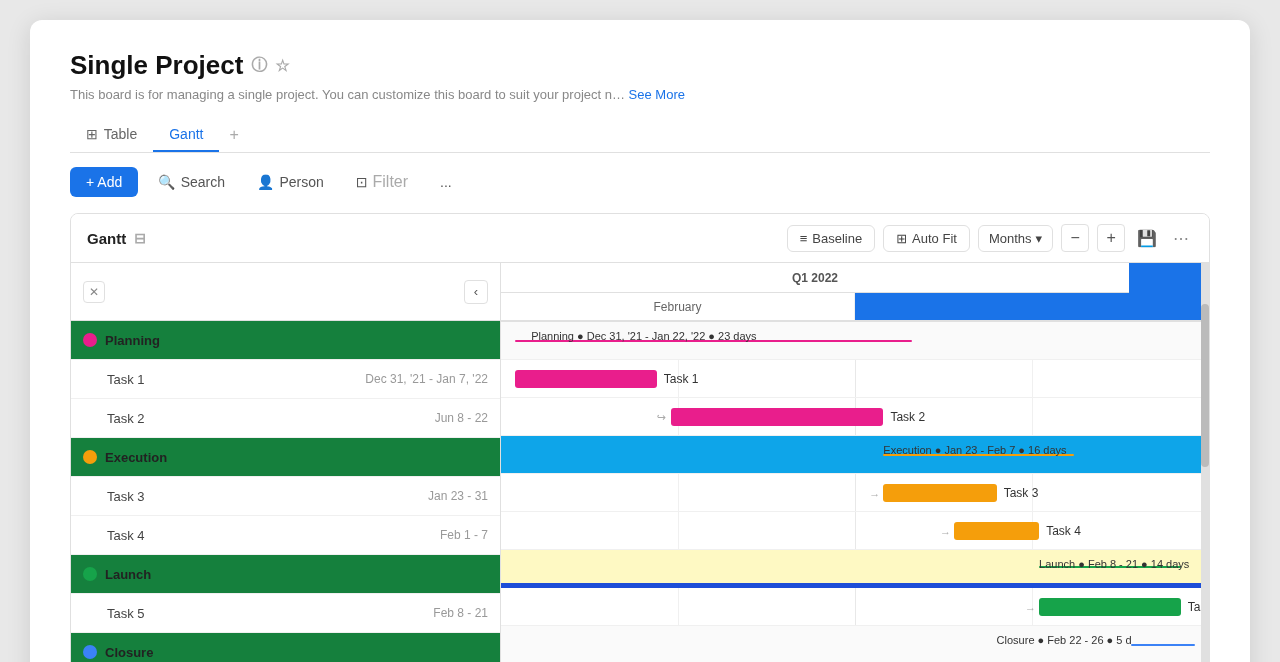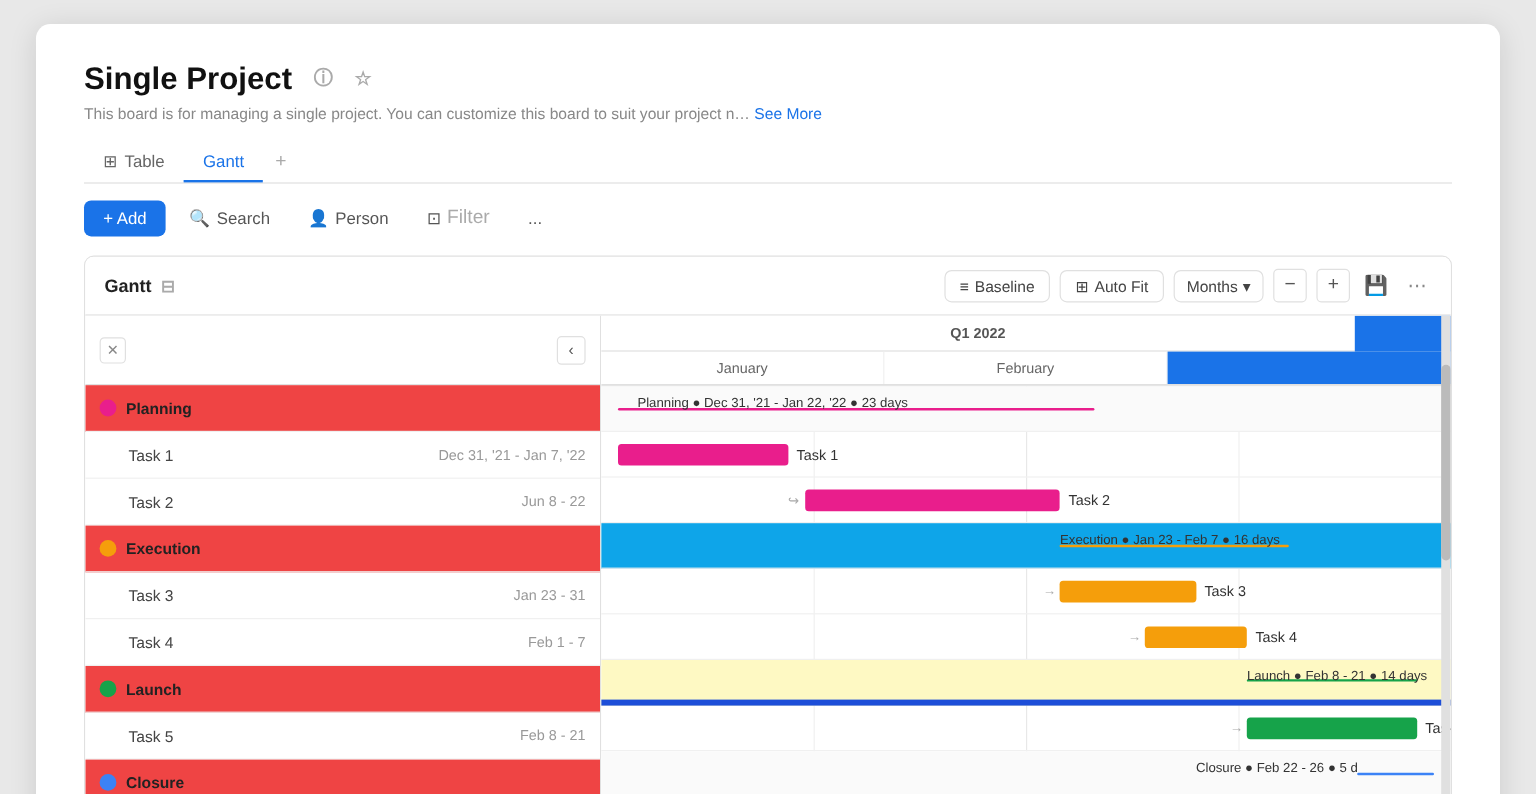--- a/index.html
+++ b/index.html
@@ -20,21 +20,21 @@
       box-shadow: 0 4px 24px rgba(0,0,0,0.12);
       padding: 30px 40px 20px 40px;
       position: relative;
     }
     .page-title {
       font-size: 26px;
       font-weight: 700;
       color: #111;
       display: flex;
       align-items: center;
-      gap: 18px;
+      gap: 8px;
     }
     .page-title-icon {
       color: #aaa;
       font-size: 16px;
       cursor: pointer;
     }
     .page-description {
       font-size: 13px;
       color: #888;
       margin-top: 6px;
@@ -275,21 +275,21 @@
       color: #555;
       margin-left: auto;
     }
     
     .gantt-row {
       display: flex;
       align-items: stretch;
       border-bottom: 1px solid #f0f0f0;
     }
     .gantt-row.group-row {
-      background: #ef4444;
+      background: #15803d;
     }
     .left-cell {
       width: 430px;
       min-width: 430px;
       padding: 0 12px;
       display: flex;
       align-items: center;
       gap: 8px;
       border-right: 1px solid #e0e0e0;
       font-size: 13px;
@@ -483,21 +483,20 @@
         <div class="gantt-time-header">
 
           <div class="q1-row">
             <div style="flex:2; text-align:center; font-size:12px; font-weight:600; color:#555; display:flex; align-items:center; justify-content:center;">
               <span>Q1 2022</span>
             </div>
             <div class="q1-highlight"></div>
           </div>
 
           <div class="months-row">
-            <div class="month-cell">January</div>
             <div class="month-cell">February</div>
             <div class="month-cell highlight"></div>
           </div>
         </div>
 
         <div style="position:relative;">
 
           <div style="position:absolute;top:0;left:50%;bottom:0;width:1px;background:#e8e8e8;pointer-events:none;"></div>
           <div style="position:absolute;top:0;left:25%;bottom:0;width:1px;background:#f0f0f0;pointer-events:none;"></div>
           <div style="position:absolute;top:0;left:75%;bottom:0;width:1px;background:#f0f0f0;pointer-events:none;"></div>

